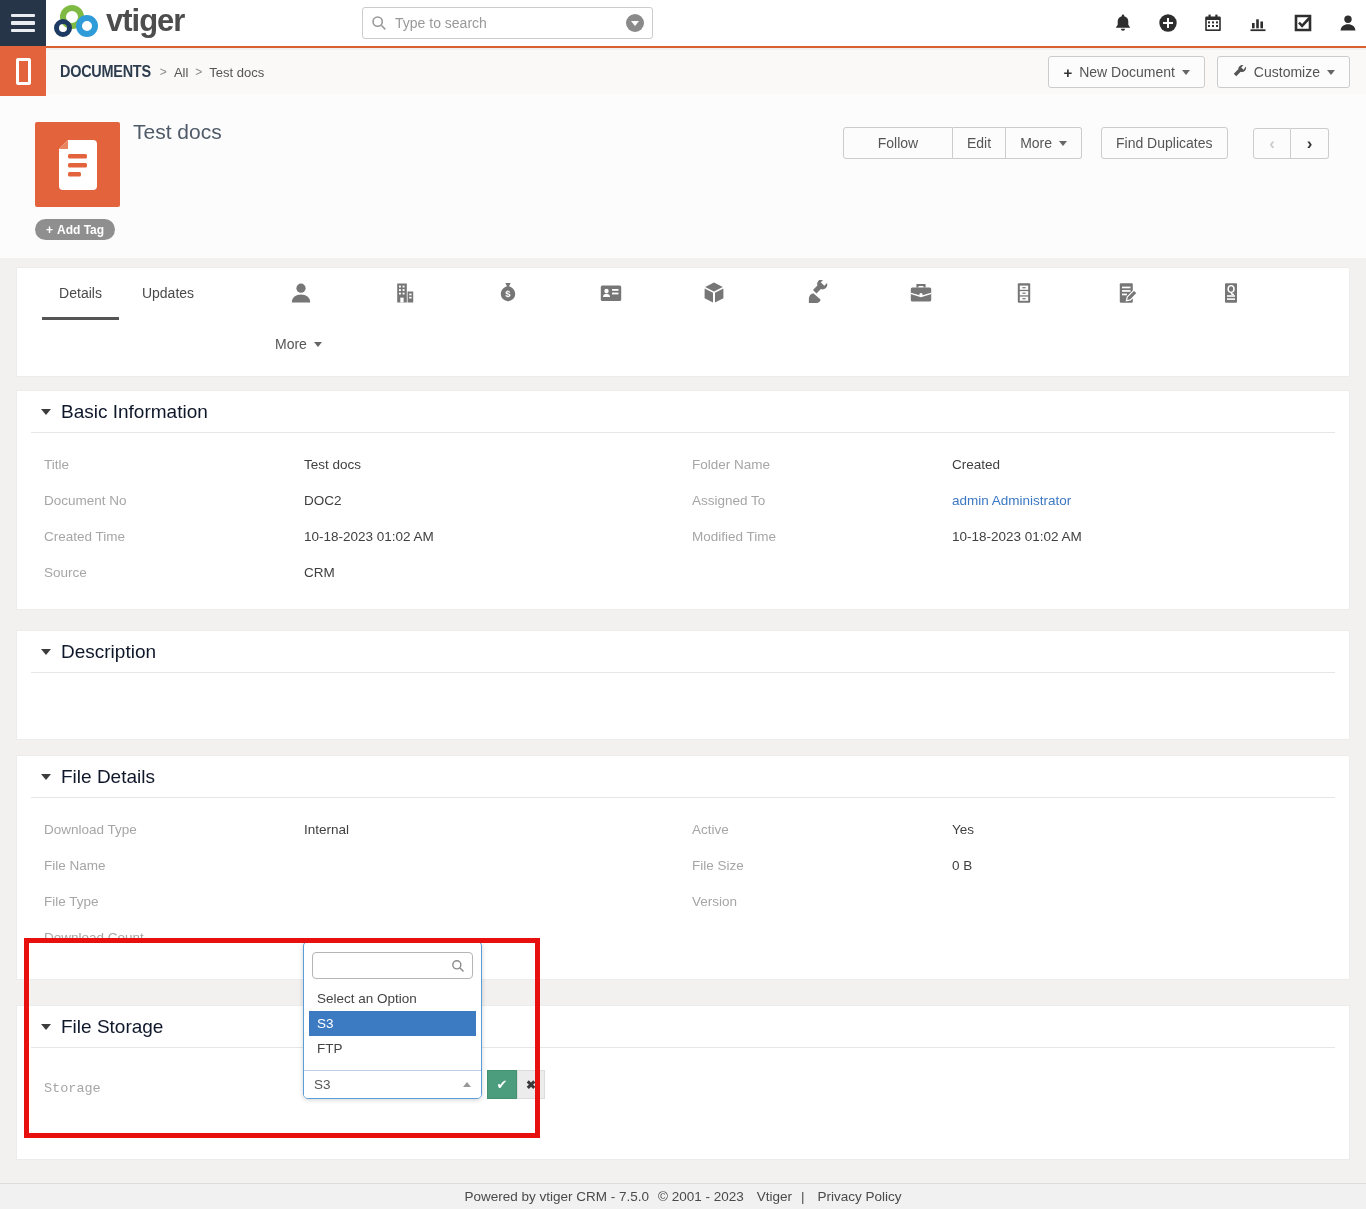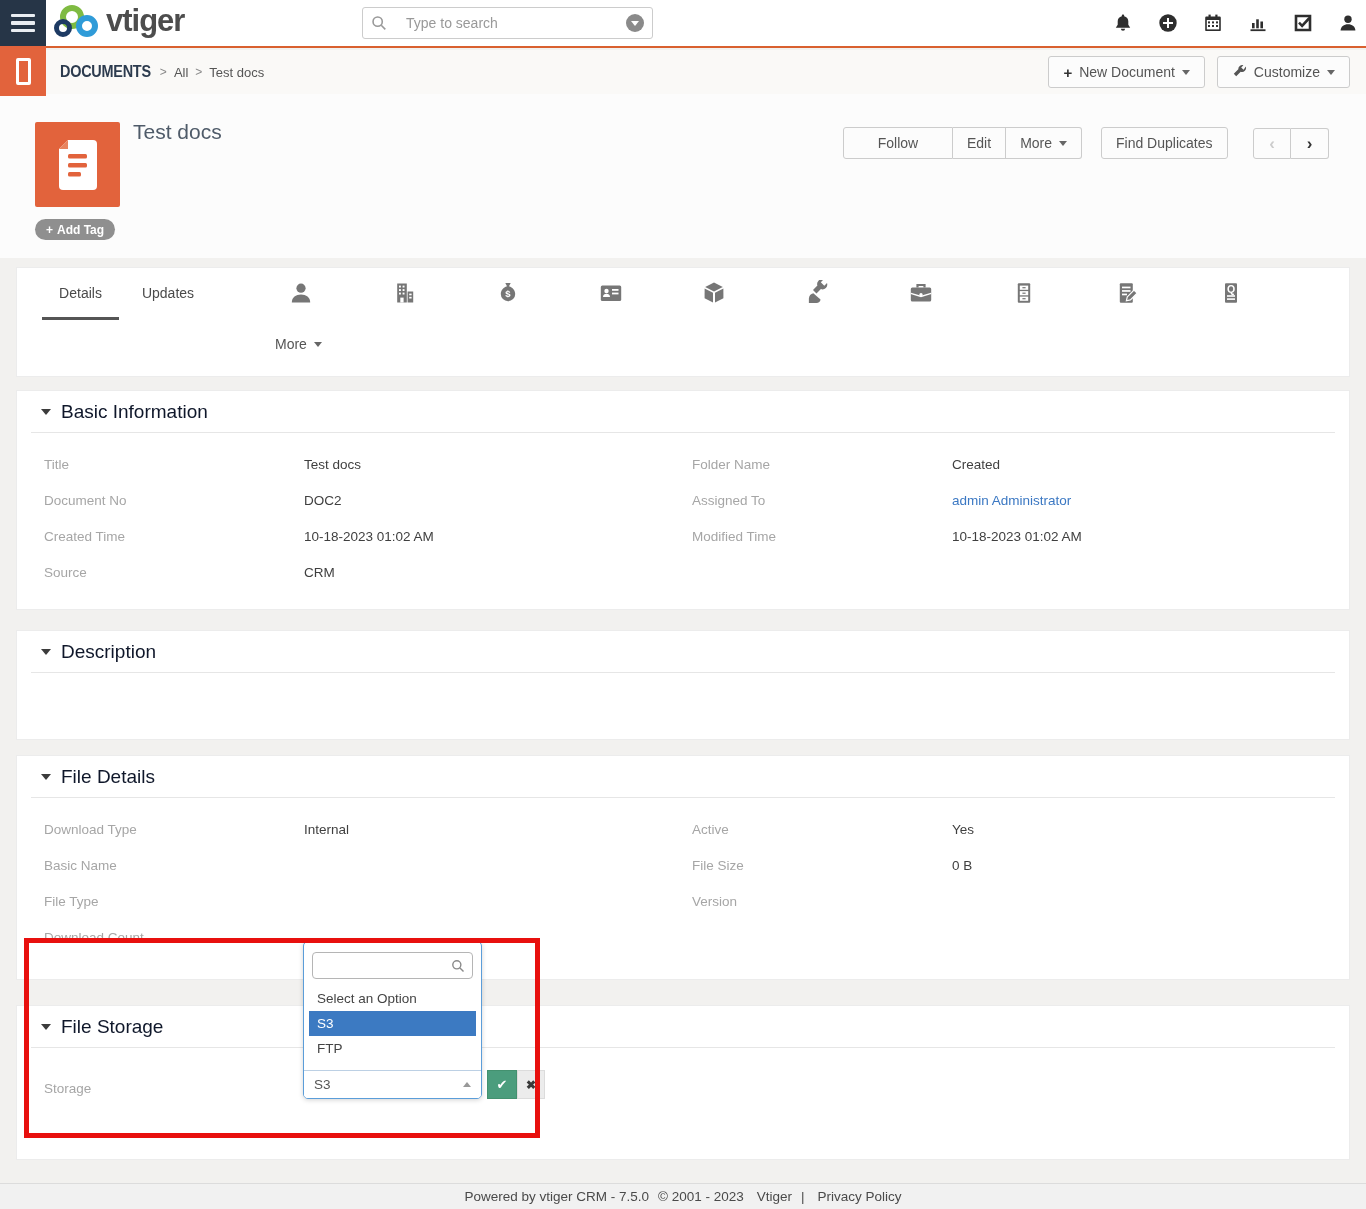--- a/index.html
+++ b/index.html
@@ -18,21 +18,21 @@
   .hamburger span { width:24px; height:3.5px; background:#e9edf2; border-radius:1px; }
   .logo { position:absolute; left:54px; top:0; height:46px; width:170px; }
   .ring { position:absolute; border-radius:50%; }
   .ring.g { left:6px; top:5px;  width:24px; height:24px; border:6px solid #7fbb42; }
   .ring.n { left:0px; top:19px; width:18px; height:18px; border:5px solid #1d3a63; }
   .ring.b { left:22px; top:15px; width:22px; height:22px; border:6px solid #2f9bd8; }
   .wordmark { position:absolute; left:52px; top:3px; font-size:31px; font-weight:bold;
     color:#4d4d4d; letter-spacing:-1px; }
   .search-box { position:absolute; left:362px; top:7px; width:291px; height:32px;
     background:#fff; border:1px solid #ccc; border-radius:3px;
-    display:flex; align-items:center; padding:0 8px; gap:19px; }
+    display:flex; align-items:center; padding:0 8px; gap:8px; }
   .search-box input { border:none; outline:none; flex:1; font-size:14px;
     font-family:"Liberation Sans", sans-serif; color:#444; }
   .search-box input::placeholder { color:#999; }
   .scope { width:18px; height:18px; border-radius:50%; background:#8a8a8a;
     display:flex; align-items:center; justify-content:center; cursor:pointer; flex:none; }
   .scope i { width:0; height:0; border-left:4px solid transparent; border-right:4px solid transparent;
     border-top:5px solid #fff; }
   .topbar-icons { position:absolute; right:8px; top:0; height:46px;
     display:flex; align-items:center; gap:25px; }
   .tico { width:20px; height:20px; cursor:pointer; }
@@ -426,21 +426,21 @@
     <span class="ptitle">File Details</span>
   </div>
   <div class="rows">
     <div class="frow">
       <span class="flabel">Download Type</span>
       <span class="fvalue">Internal</span>
       <span class="flabel">Active</span>
       <span class="fvalue">Yes</span>
     </div>
     <div class="frow">
-      <span class="flabel">Basic Name</span>
+      <span class="flabel">File Name</span>
       <span class="fvalue"></span>
       <span class="flabel">File Size</span>
       <span class="fvalue">0 B</span>
     </div>
     <div class="frow">
       <span class="flabel">File Type</span>
       <span class="fvalue"></span>
       <span class="flabel">Version</span>
       <span class="fvalue"></span>
     </div>
@@ -451,21 +451,21 @@
       <span class="fvalue"></span>
     </div>
   </div>
 </div>
 
 <div class="panel p-storage">
   <div class="phead">
     <i class="cd"></i>
     <span class="ptitle">File Storage</span>
   </div>
-  <div class="rows" style="padding-top:22px;">
+  <div class="rows" style="padding-top:22px;font-family:Liberation Mono, monospace;">
     <div class="frow">
       <span class="flabel">Storage</span>
       <span class="fvalue"></span>
       <span></span>
         <span></span>
     </div>
   </div>
 </div>
 
 <div class="dd">

